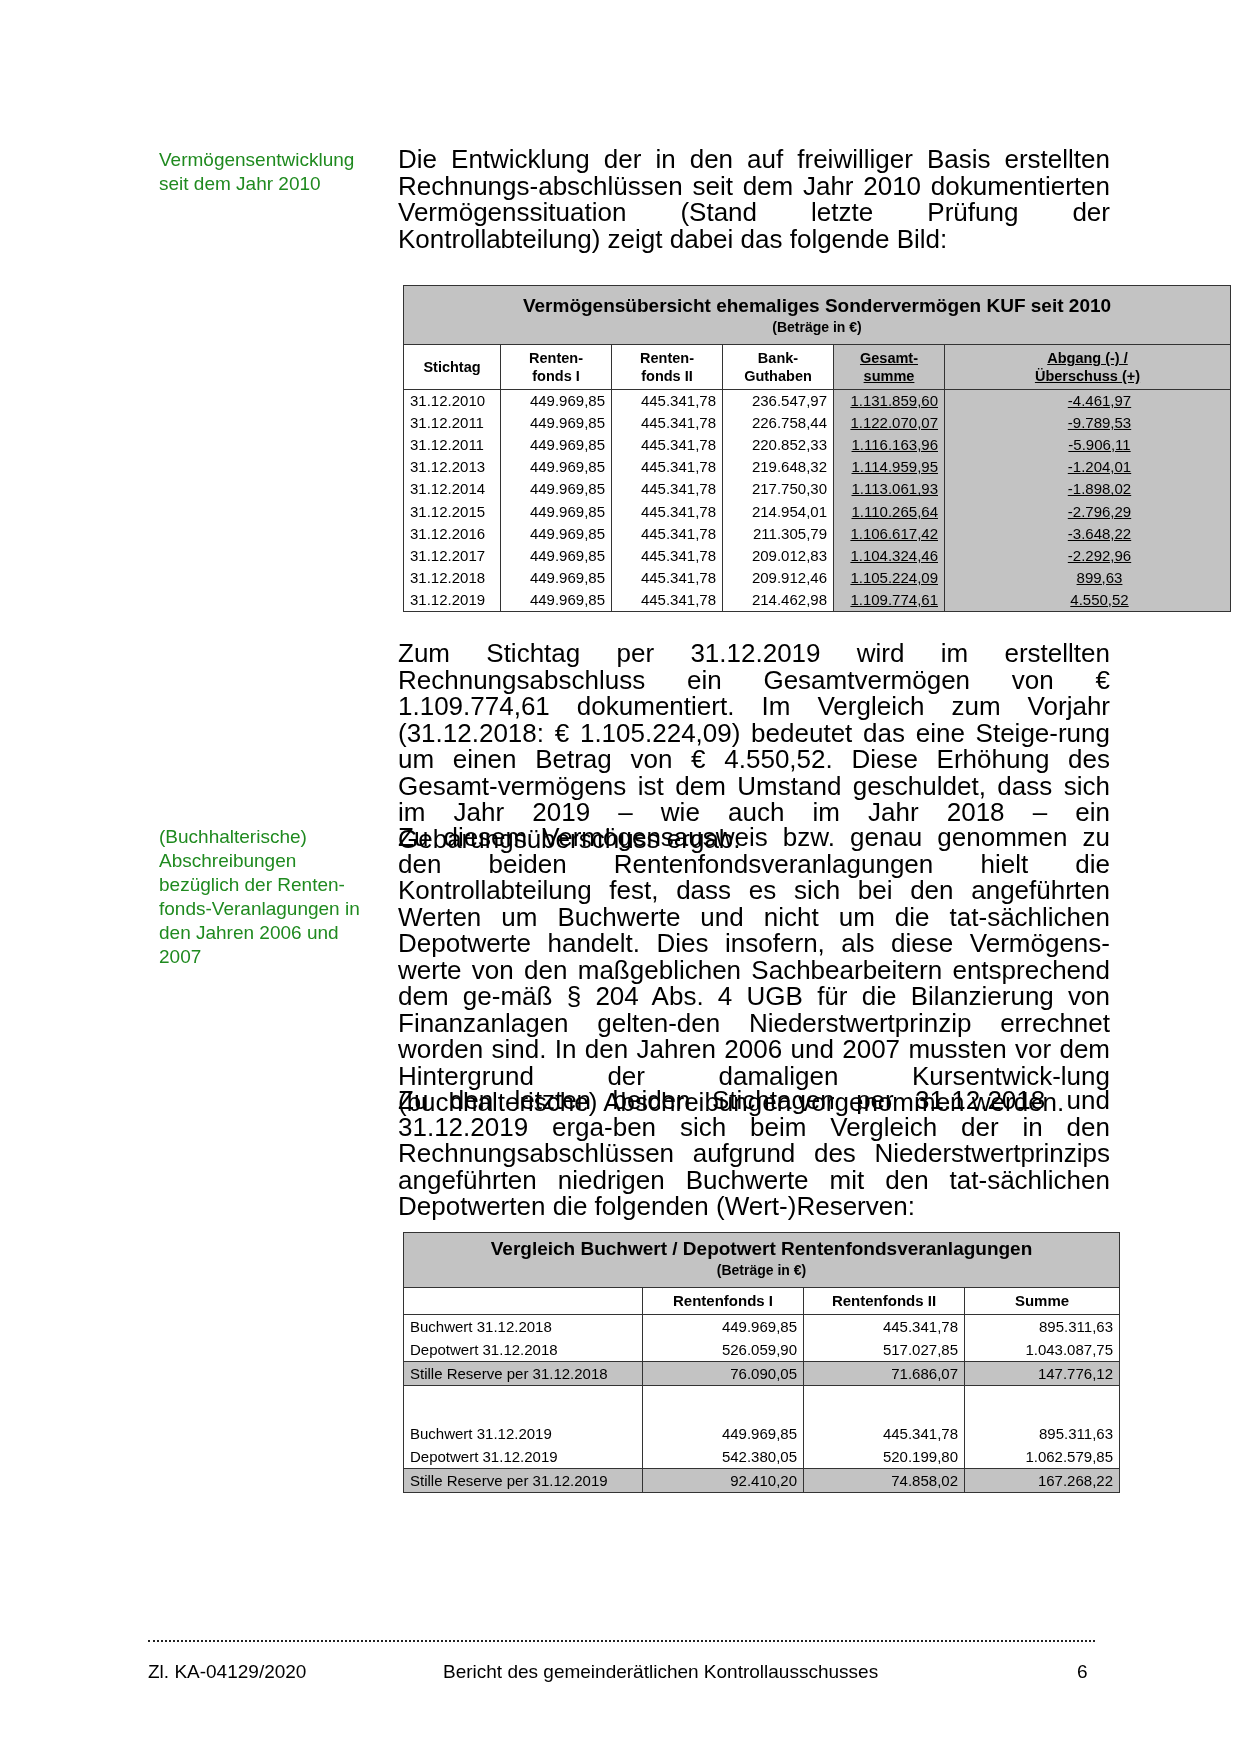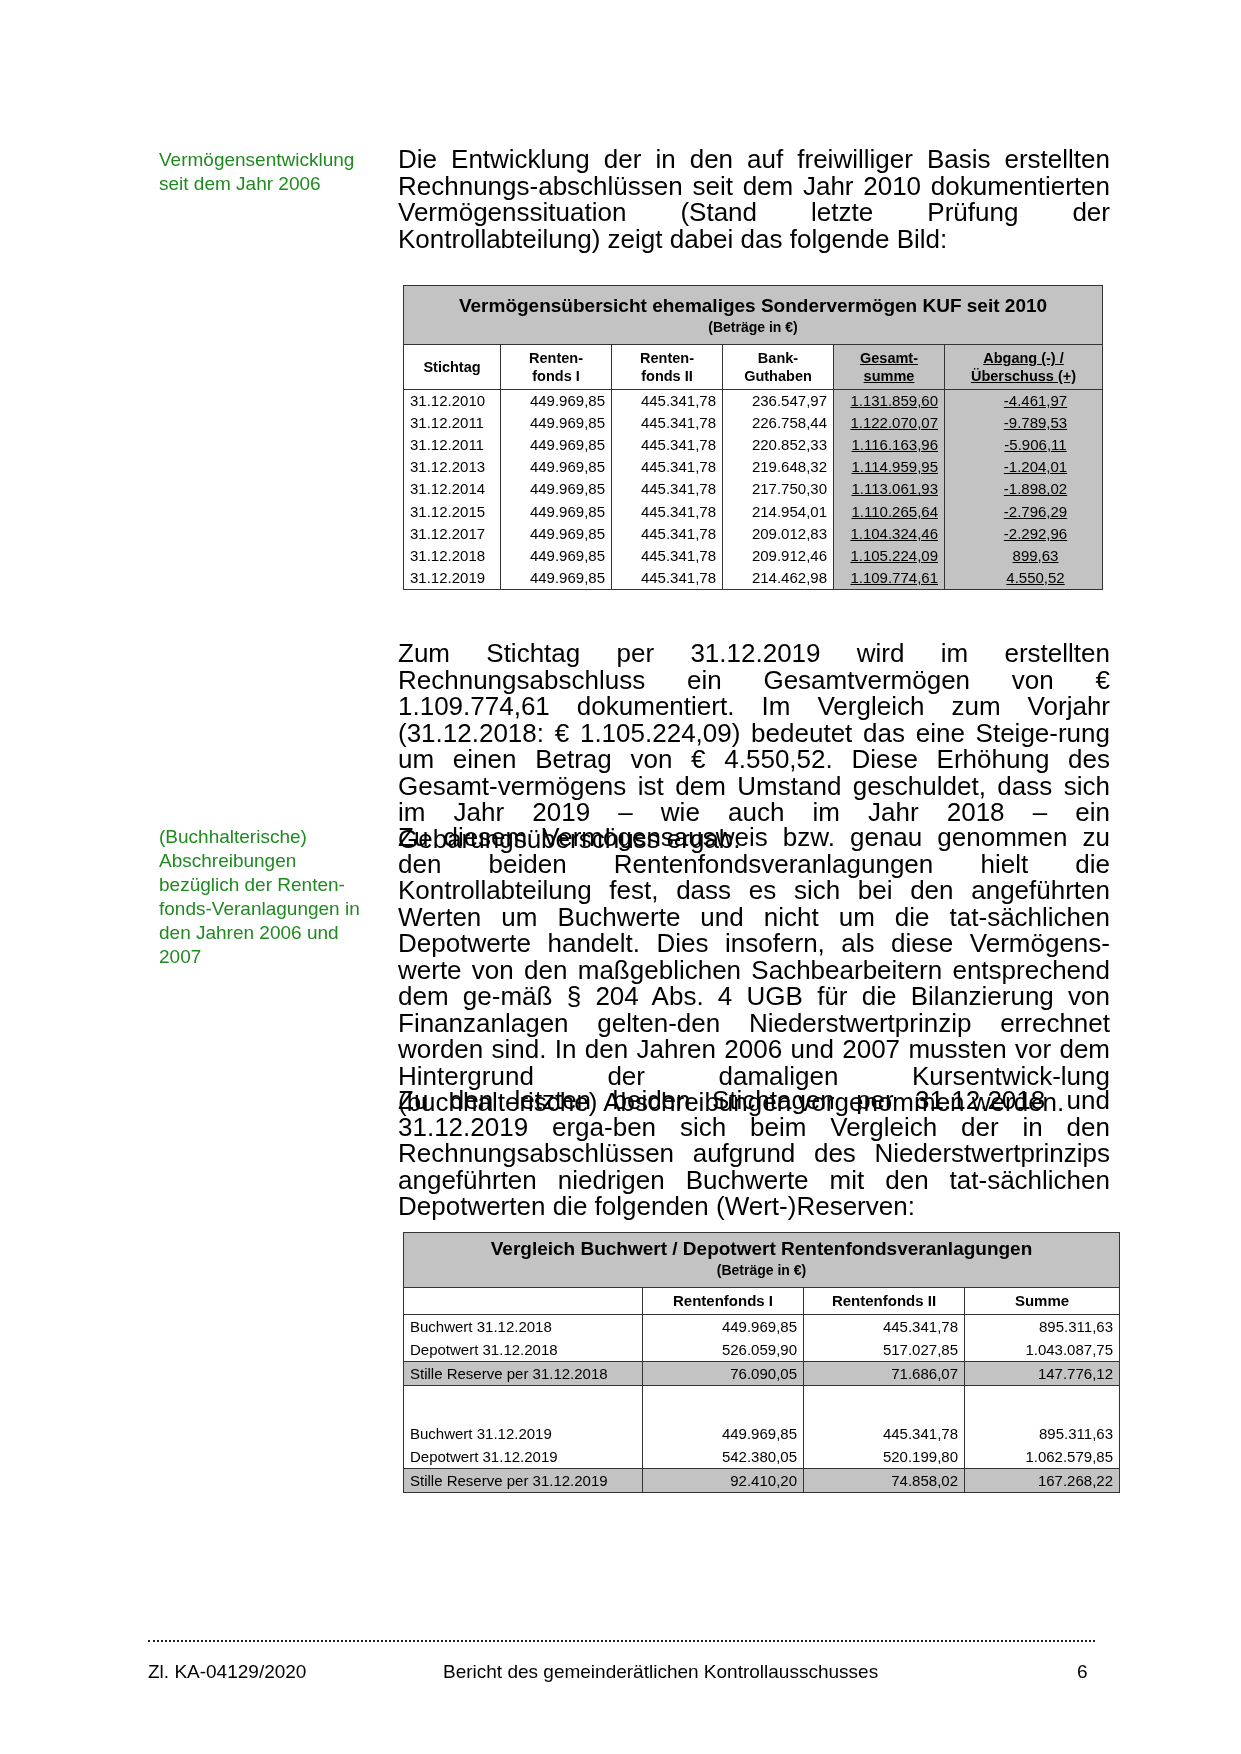--- a/index.html
+++ b/index.html
@@ -5,21 +5,21 @@
   html, body { margin: 0; padding: 0; background: #ffffff; }
   body { width: 1241px; height: 1754px; position: relative; overflow: hidden;
          font-family: "Liberation Sans", sans-serif; color: #000; }
 
   .side-note { position: absolute; left: 159px; width: 220px; color: #1f8a1f;
                font-size: 19px; line-height: 24px; }
   .para { position: absolute; left: 398px; width: 712px; font-size: 26px;
           line-height: 26.5px; text-align: justify; }
 
   
-  .t1 { position: absolute; left: 403px; top: 285px; width: 700px;
+  .t1 { position: absolute; left: 403px; top: 285px; width: 828px;
         border-collapse: collapse; font-size: 15px; border: 1.5px solid #333; }
   .t1 .title { background: #c3c3c3; text-align: center; padding: 8px 4px 8px;
                border-bottom: 1.5px solid #333; }
   .t1 .title .main { font-weight: bold; font-size: 19px; display: block; line-height: 24px; }
   .t1 .title .sub { font-weight: bold; font-size: 14px; display: block; line-height: 18px; }
   .t1 th { font-weight: bold; font-size: 14.5px; line-height: 18px; padding: 3px 4px;
            border-right: 1.5px solid #333; border-bottom: 1.5px solid #333; text-align: center; height: 38px; }
   .t1 th.shade, .t1 td.shade { background: #c3c3c3; text-decoration: underline; }
   .t1 td { padding: 0 6px; height: 22.1px; line-height: 22px; font-size: 15px;
            border-right: 1.5px solid #333; text-align: right; white-space: nowrap; }
@@ -43,21 +43,21 @@
   .t2 tr.spacer td { height: 36px; }
   .t2 th:last-child, .t2 td:last-child { border-right: none; }
 
   .footer-dots { position: absolute; left: 148px; top: 1640px; width: 947px;
                  border-top: 2px dotted #222; }
   .footer { position: absolute; top: 1660px; font-size: 19px; line-height: 24px; }
 </style>
 </head>
 <body>
 
-<div class="side-note" style="top:148px;">Vermögensentwicklung seit dem Jahr 2006</div>
+<div class="side-note" style="top:148px;">Vermögensentwicklung seit dem Jahr 2010</div>
 <div class="side-note" style="top:825px; width:210px;">(Buchhalterische) Abschreibungen bezüglich der Renten-fonds-Veranlagungen in den Jahren 2006 und 2007</div>
 
 <p class="para" style="top:146px; margin:0;">Die Entwicklung der in den auf freiwilliger Basis erstellten Rechnungs-abschlüssen seit dem Jahr 2010 dokumentierten Vermögenssituation (Stand letzte Prüfung der Kontrollabteilung) zeigt dabei das folgende Bild:</p>
 <p class="para" style="top:640px; margin:0;">Zum Stichtag per 31.12.2019 wird im erstellten Rechnungsabschluss ein Gesamtvermögen von € 1.109.774,61 dokumentiert. Im Vergleich zum Vorjahr (31.12.2018: € 1.105.224,09) bedeutet das eine Steige-rung um einen Betrag von € 4.550,52. Diese Erhöhung des Gesamt-vermögens ist dem Umstand geschuldet, dass sich im Jahr 2019 – wie auch im Jahr 2018 – ein Gebarungsüberschuss ergab.</p>
 <p class="para" style="top:824px; margin:0;">Zu diesem Vermögensausweis bzw. genau genommen zu den beiden Rentenfondsveranlagungen hielt die Kontrollabteilung fest, dass es sich bei den angeführten Werten um Buchwerte und nicht um die tat-sächlichen Depotwerte handelt. Dies insofern, als diese Vermögens-werte von den maßgeblichen Sachbearbeitern entsprechend dem ge-mäß § 204 Abs. 4 UGB für die Bilanzierung von Finanzanlagen gelten-den Niederstwertprinzip errechnet worden sind. In den Jahren 2006 und 2007 mussten vor dem Hintergrund der damaligen Kursentwick-lung (buchhalterische) Abschreibungen vorgenommen werden.</p>
 <p class="para" style="top:1087px; margin:0;">Zu den letzten beiden Stichtagen per 31.12.2018 und 31.12.2019 erga-ben sich beim Vergleich der in den Rechnungsabschlüssen aufgrund des Niederstwertprinzips angeführten niedrigen Buchwerte mit den tat-sächlichen Depotwerten die folgenden (Wert-)Reserven:</p>
 
 <table class="t1">
   <thead>
     <tr>
@@ -118,20 +118,28 @@
       </tr>
     <tr>
         <td class="date">31.12.2015</td>
         <td>449.969,85</td>
         <td>445.341,78</td>
         <td>214.954,01</td>
         <td class="shade">1.110.265,64</td>
         <td class="shade delta">-2.796,29</td>
       </tr>
     <tr>
+        <td class="date">31.12.2016</td>
+        <td>449.969,85</td>
+        <td>445.341,78</td>
+        <td>211.305,79</td>
+        <td class="shade">1.106.617,42</td>
+        <td class="shade delta">-3.648,22</td>
+      </tr>
+    <tr>
         <td class="date">31.12.2017</td>
         <td>449.969,85</td>
         <td>445.341,78</td>
         <td>209.012,83</td>
         <td class="shade">1.104.324,46</td>
         <td class="shade delta">-2.292,96</td>
       </tr>
     <tr>
         <td class="date">31.12.2018</td>
         <td>449.969,85</td>

